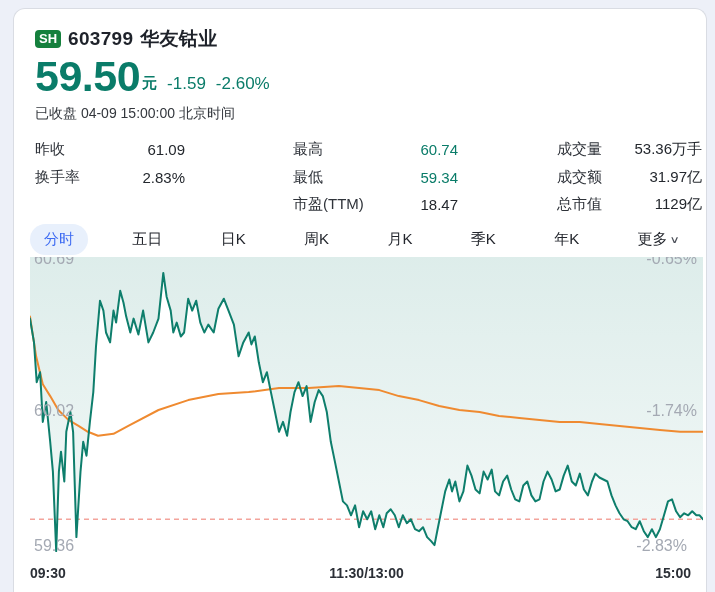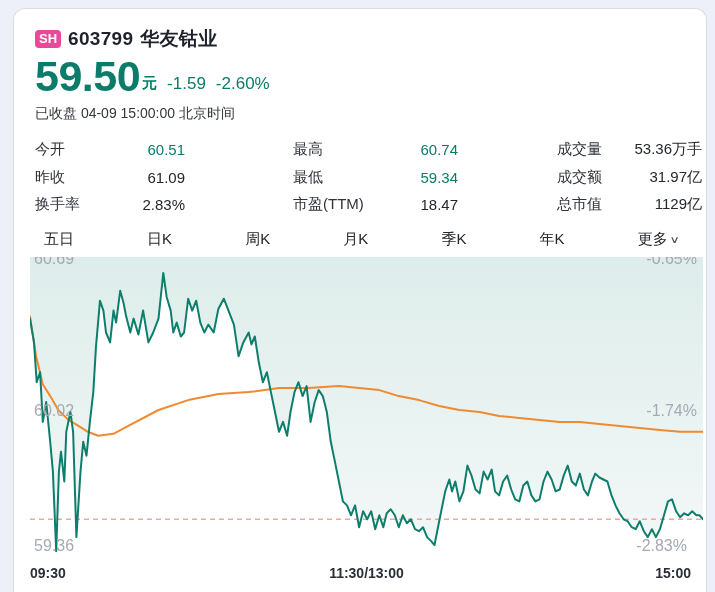--- a/index.html
+++ b/index.html
@@ -4,21 +4,21 @@
 <style>
   * { margin:0; padding:0; box-sizing:border-box; }
   html,body { width:715px; height:592px; overflow:hidden; background:#EDF0F8;
     font-family:"Liberation Sans","DejaVu Sans",sans-serif; }
   .card { position:absolute; left:13px; top:8px; width:694px; height:600px;
     background:#FFFFFF; border:1px solid #D9DCE3; border-bottom:none;
     border-radius:12px 12px 0 0; }
 
   
   .title-row { position:absolute; left:21px; top:17px; display:flex; align-items:center; gap:7px; }
-  .badge { background:#ec4899; color:#fff; font-size:13px; font-weight:700;
+  .badge { background:#15803d; color:#fff; font-size:13px; font-weight:700;
     padding:2px 4px 1px; border-radius:4px; line-height:1.1; }
   .stock-title { font-size:19px; font-weight:700; color:#1E222A; letter-spacing:0.3px; }
   .price-row { position:absolute; left:21px; top:46px; display:flex; align-items:flex-end; }
   .big-price { font-size:43px; font-weight:700; color:#0A7C69; line-height:1.0; letter-spacing:-0.5px; }
   .unit { font-size:15px; font-weight:600; color:#0A7C69; margin:0 0 5px 2px; }
   .chg { font-size:17px; color:#0A7C69; margin:0 0 4px 10px; }
   .status-line { position:absolute; left:21px; top:96px; font-size:14px; color:#33373D; }
 
   
   .stats { position:absolute; left:0; top:127px; width:100%; height:84px; }
@@ -73,24 +73,20 @@
     <span class="unit">元</span>
     <span class="chg">-1.59</span>
     <span class="chg">-2.60%</span>
   </div>
 
   <div class="status-line">已收盘 04-09 15:00:00 北京时间</div>
 
   <div class="stats">
     <div class="stat-col c1">
       <div class="stat-row">
-        <span class="stat-label">今开</span>
-        <span class="stat-value val-green">60.51</span>
-      </div>
-      <div class="stat-row">
         <span class="stat-label">昨收</span>
         <span class="stat-value">61.09</span>
       </div>
       <div class="stat-row">
         <span class="stat-label">换手率</span>
         <span class="stat-value">2.83%</span>
       </div>
     </div>
     <div class="stat-col c2">
       <div class="stat-row">
@@ -116,20 +112,23 @@
         <span class="stat-value">31.97亿</span>
       </div>
       <div class="stat-row">
         <span class="stat-label">总市值</span>
         <span class="stat-value">1129亿</span>
       </div>
     </div>
   </div>
 
   <div class="tabs">
+    <div class="tab active">
+        <span>分时</span>
+      </div>
     <div class="tab">
         <span>五日</span>
       </div>
     <div class="tab">
         <span>日K</span>
       </div>
     <div class="tab">
         <span>周K</span>
       </div>
     <div class="tab">

